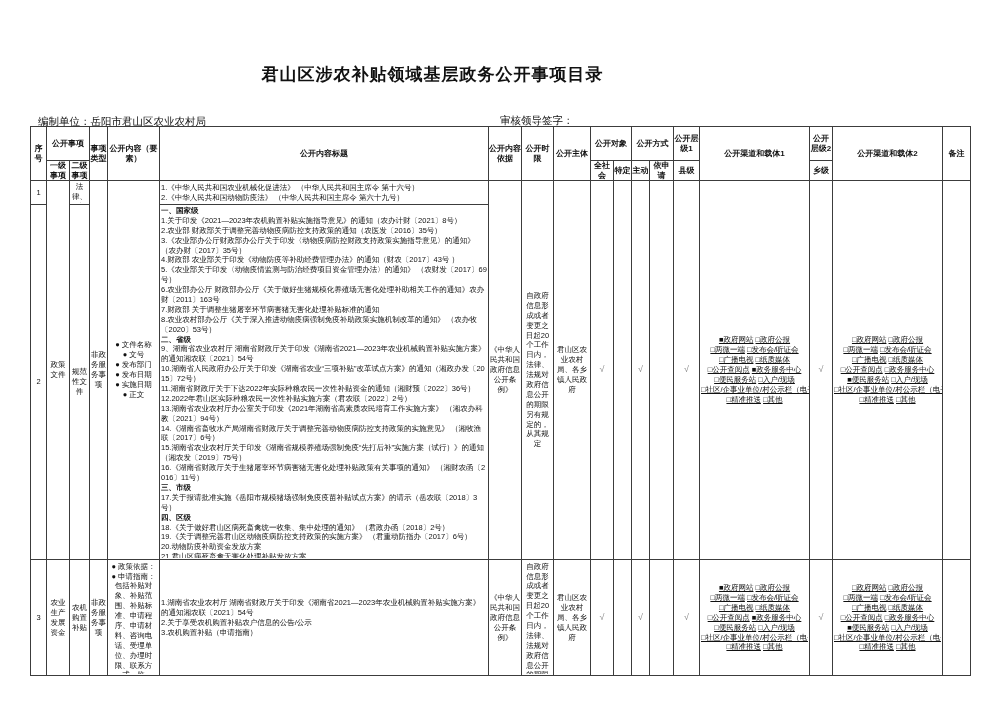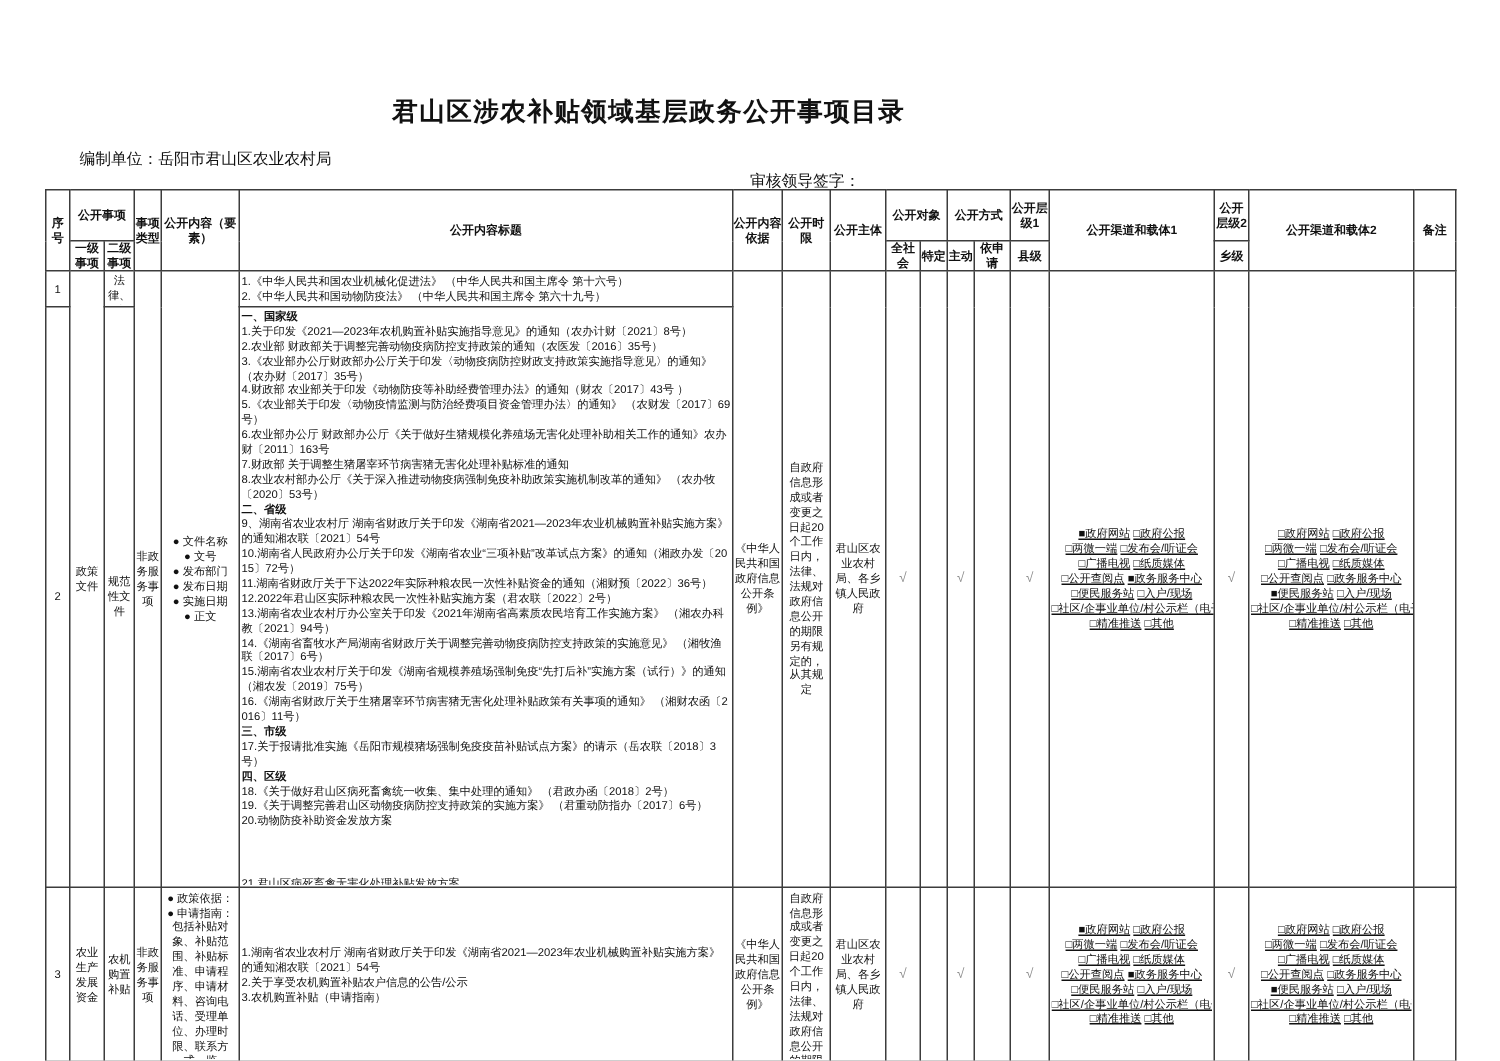--- a/index.html
+++ b/index.html
@@ -5,41 +5,41 @@
   html,body{margin:0;padding:0;}
   body{
     width:1000px;height:707px;background:#ffffff;position:relative;
     font-family:"Liberation Sans","DejaVu Sans",sans-serif;color:#111;
   }
   .page-title{
     position:absolute;top:63px;left:0;width:865px;text-align:center;
     font-size:17px;font-weight:bold;letter-spacing:1px;
   }
   .meta-line{position:absolute;top:99px;left:0;width:1000px;font-size:10.5px;}
-  .meta-prepared{position:absolute;left:38px;top:0;margin-left:15px;}
+  .meta-prepared{position:absolute;left:38px;top:16px;}
   .meta-sign{position:absolute;left:500px;top:15px;}
   table.items{
     position:absolute;left:30px;top:126px;width:940px;
     border-collapse:collapse;table-layout:fixed;
   }
   table.items th,table.items td{
     border:1px solid #3c3c3c;padding:1px;vertical-align:middle;text-align:center;
     font-size:7.5px;line-height:1.32;overflow:hidden;word-break:break-all;
   }
   table.items th{font-weight:bold;font-size:8px;line-height:1.25;padding:0;}
   tr.hA{height:34px;} tr.hB{height:20px;}
   tr.r1{height:23px;} tr.r2{height:278px;} tr.r3{height:116px;}
   .clipbox{overflow:hidden;}
   .maxh19{max-height:19px;} .maxh21{max-height:21px;} .maxh112{max-height:112px;}
   td.contentc{text-align:left;padding:2px 4px;}
   td.elemc{text-align:left;padding:2px 2px;margin-left:31px;}
   .pre{white-space:pre-line;}
   .lines .ln{text-align:left;}
   .lines .b{font-weight:bold;}
-  .lines .cut{height:6px;overflow:hidden;margin-top:32px;}
+  .lines .cut{height:6px;overflow:hidden;}
   td.ch{ text-align:left;padding:2px 3px;font-size:7.2px;line-height:1.45;}
   td.vtop{vertical-align:top;}
   .check{font-size:9px;color:#8d8d8d;}
   .chk-item{white-space:nowrap;text-decoration:underline;}
 </style>
 </head>
 <body>
 
 <div class="page-title">君山区涉农补贴领域基层政务公开事项目录</div>
 

